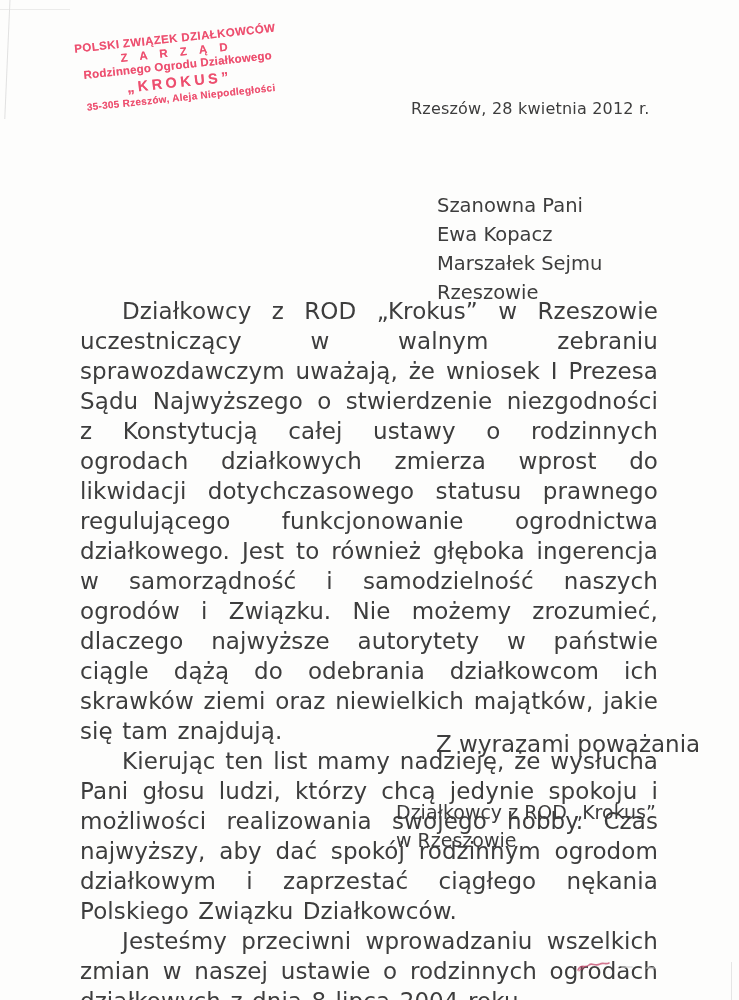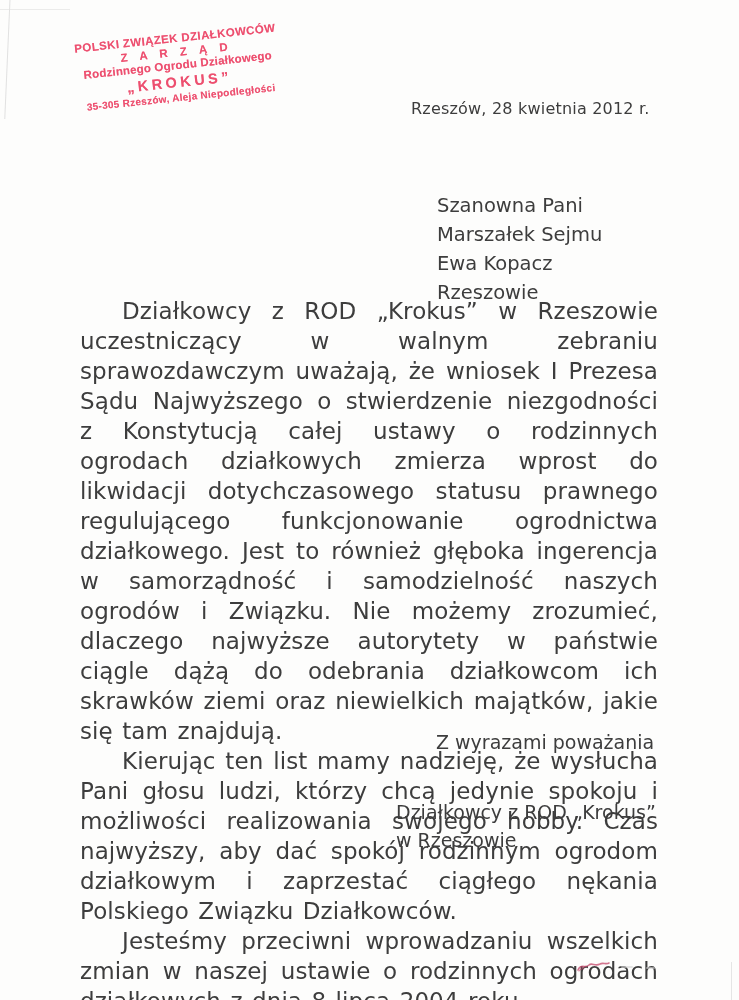--- a/index.html
+++ b/index.html
@@ -89,21 +89,21 @@
     letter-spacing: .1px;
   }
   .letter-body p {
     margin: 0;
     text-indent: 42px;
   }
   .salutation {
     position: absolute;
     left: 436px;
     top: 731px;
-    font-size: 19px;
+    font-size: 23px;
     white-space: nowrap;
   }
   .signature {
     position: absolute;
     left: 396px;
     top: 798px;
     width: 268px;
     text-align: left;
     font-size: 19px;
     line-height: 28px;
@@ -140,22 +140,22 @@
     <div class="s2">Z A R Z Ą D</div>
     <div class="s3">Rodzinnego Ogrodu Działkowego</div>
     <div class="s4">„KROKUS”</div>
     <div class="s5">35-305 Rzeszów, Aleja Niepodległości</div>
   </div>
 
   <div class="dateline">Rzeszów, 28 kwietnia 2012 r.</div>
 
   <div class="recipient">
     <div>Szanowna Pani</div>
+    <div>Ewa Kopacz</div>
     <div>Marszałek Sejmu</div>
-    <div>Ewa Kopacz</div>
     <div>Rzeszowie</div>
   </div>
 
   <div class="letter-body">
     <p>Działkowcy z ROD „Krokus” w Rzeszowie uczestniczący w walnym zebraniu sprawozdawczym uważają, że wniosek I Prezesa Sądu Najwyższego o stwierdzenie niezgodności z Konstytucją całej ustawy o rodzinnych ogrodach działkowych zmierza wprost do likwidacji dotychczasowego statusu prawnego regulującego funkcjonowanie ogrodnictwa działkowego. Jest to również głęboka ingerencja w samorządność i samodzielność naszych ogrodów i Związku. Nie możemy zrozumieć, dlaczego najwyższe autorytety w państwie ciągle dążą do odebrania działkowcom ich skrawków ziemi oraz niewielkich majątków, jakie się tam znajdują.</p>
     <p>Kierując ten list mamy nadzieję, że wysłucha Pani głosu ludzi, którzy chcą jedynie spokoju i możliwości realizowania swojego hobby. Czas najwyższy, aby dać spokój rodzinnym ogrodom działkowym i zaprzestać ciągłego nękania Polskiego Związku Działkowców.</p>
     <p>Jesteśmy przeciwni wprowadzaniu wszelkich zmian w naszej ustawie o rodzinnych ogrodach działkowych z dnia 8 lipca 2004 roku.</p>
   </div>
 
   <div class="salutation">Z wyrazami poważania</div>

